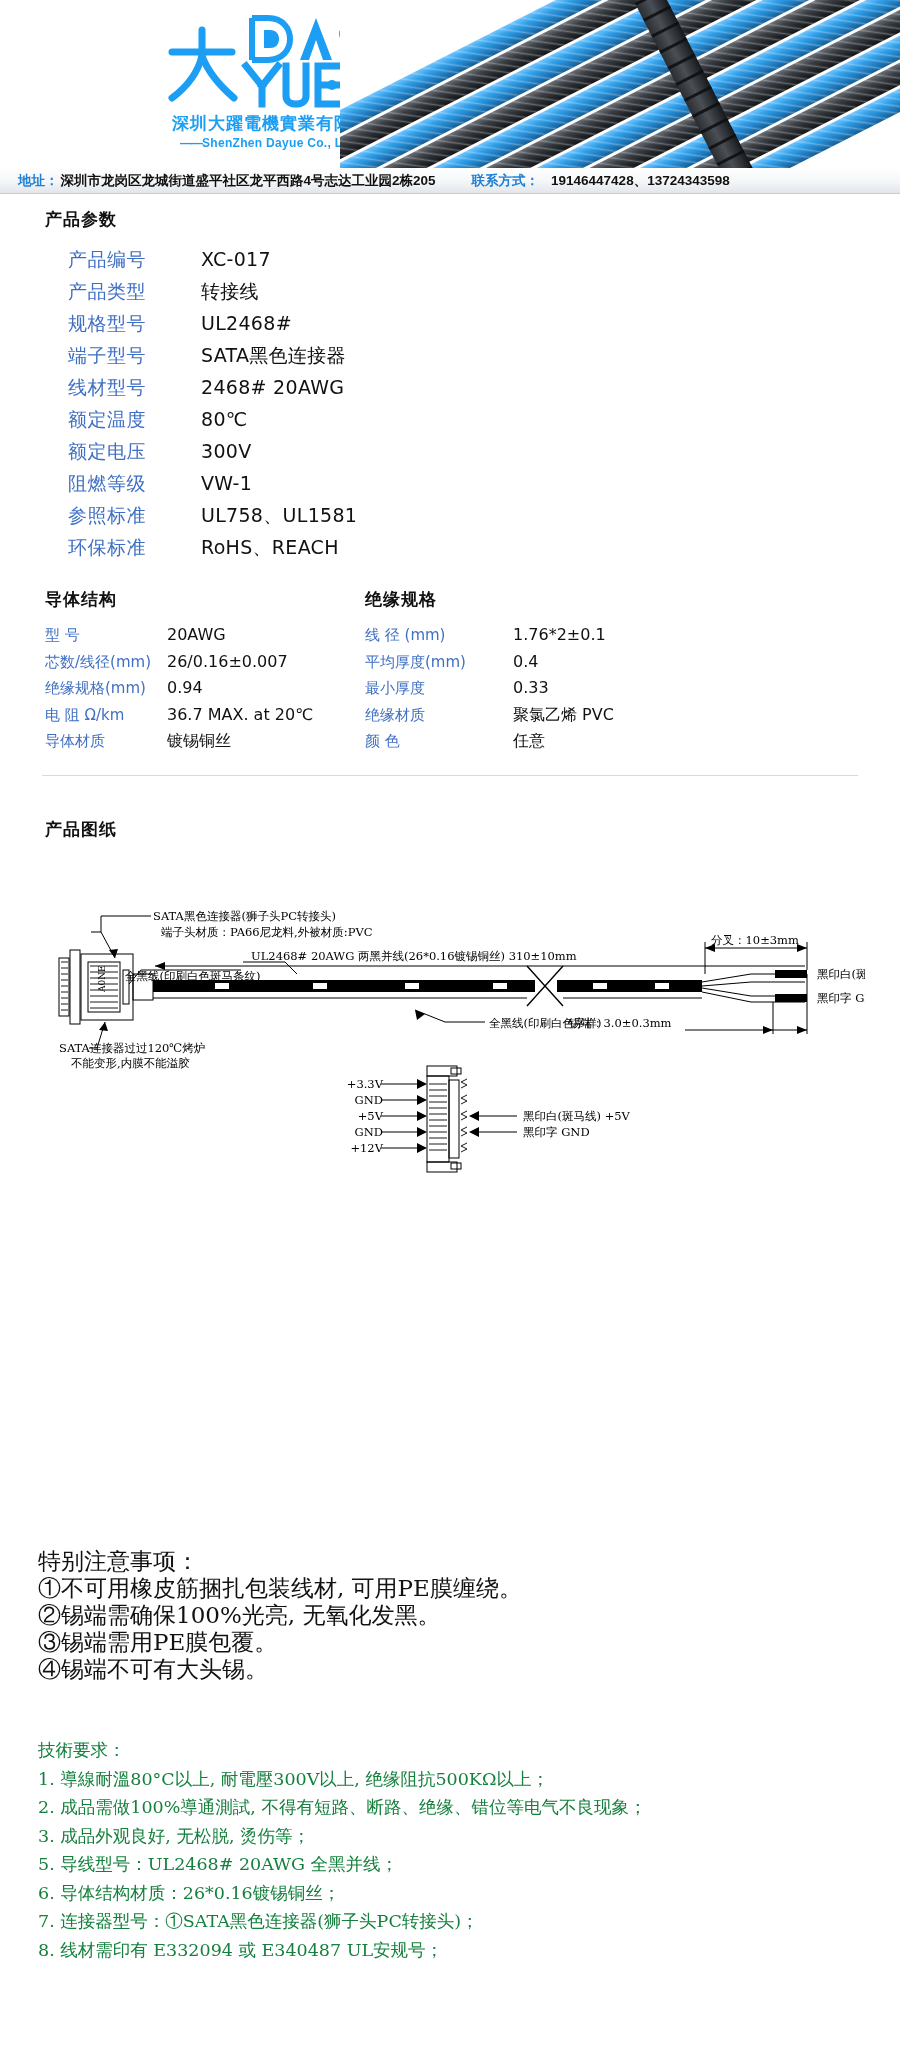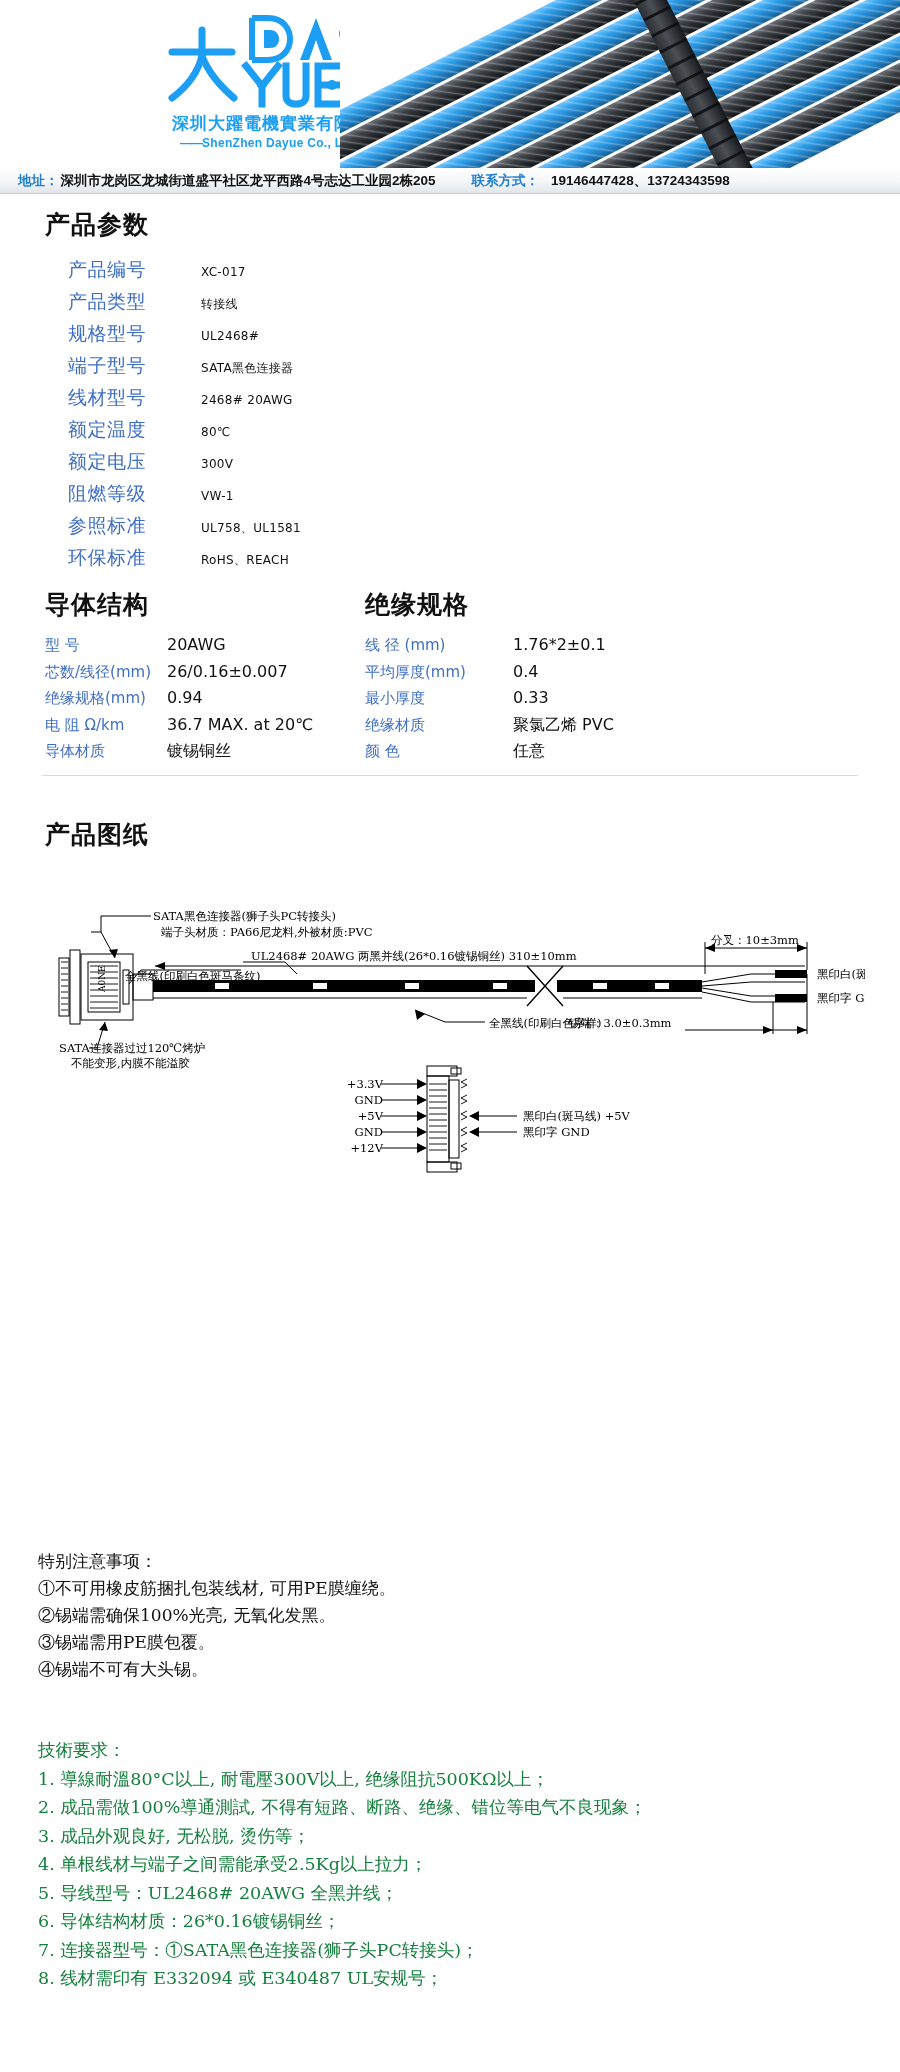--- a/index.html
+++ b/index.html
@@ -55,37 +55,37 @@
     display:flex; align-items:center;
     font-size:13.5px; font-weight:bold;
     white-space:nowrap;
   }
   .addr-label { color:#1f7fd6; margin-left:18px; }
   .addr-val { color:#111; margin-left:2px; }
   .contact-label { color:#1f7fd6; margin-left:36px; }
   .contact-val { color:#111; margin-left:12px; }
   h2.section-title {
     margin:0;
-    font-size:25px; font-weight:bold; color:#111;
+    font-size:17px; font-weight:bold; color:#111;
     letter-spacing:1px;
     font-family:"DejaVu Sans",sans-serif;
   }
 
   .params { position:absolute; left:45px; top:208px; }
   .params h2 { margin-bottom:16px; }
   .spec-row { display:flex; align-items:baseline; height:32px; }
   .spec-key {
     width:133px;
     font-size:19px; color:#3f6fc4;
     font-family:"DejaVu Sans",sans-serif;
     letter-spacing:0.5px;
     margin-left:23px;
   }
   .spec-val {
-    font-size:12px; color:#111;
+    font-size:19px; color:#111;
     font-family:"DejaVu Sans",sans-serif;
     letter-spacing:0.3px;
   }
 
   
   .dual { position:absolute; left:45px; top:588px; width:820px; }
   .col { position:absolute; top:0; }
   .col-left { left:0; }
   .col-right { left:320px; }
   .col h2 { margin-bottom:14px; }
@@ -112,21 +112,21 @@
   .drawing-wrap {
     position:absolute; left:0; top:60px;
     width:820px; height:390px;
   }
   .drawing-wrap svg { display:block; }
 
   
   .notes {
     position:absolute; left:38px; top:1548px;
     font-family:"DejaVu Serif","Liberation Serif",serif;
-    font-size:17px; color:#111; line-height:27px;
+    font-size:23px; color:#111; line-height:27px;
   }
   .notes div { white-space:nowrap; }
 
   .req {
     position:absolute; left:38px; top:1736px;
     font-family:"DejaVu Serif","Liberation Serif",serif;
     font-size:17.5px; color:#15803d; line-height:28.5px;
   }
   .req div { white-space:nowrap; }
 </style>
@@ -546,18 +546,17 @@
   <div>②锡端需确保100%光亮, 无氧化发黑。</div>
   <div>③锡端需用PE膜包覆。</div>
   <div>④锡端不可有大头锡。</div>
 </div>
 
 <div class="req">
   <div>技術要求：</div>
   <div>1. 導線耐溫80°C以上, 耐電壓300V以上, 绝缘阻抗500KΩ以上；</div>
   <div>2. 成品需做100%導通測試, 不得有短路、断路、绝缘、错位等电气不良现象；</div>
   <div>3. 成品外观良好, 无松脱, 烫伤等；</div>
-  <div>4. 单根线材与端子之间需能承受2.5Kg以上拉力；</div>
   <div>5. 导线型号：UL2468#  20AWG  全黑并线；</div>
   <div>6. 导体结构材质：26*0.16镀锡铜丝；</div>
   <div>7. 连接器型号：①SATA黑色连接器(狮子头PC转接头)；</div>
   <div>8. 线材需印有 E332094 或 E340487 UL安规号；</div>
 </div>
 
 </body></html>

